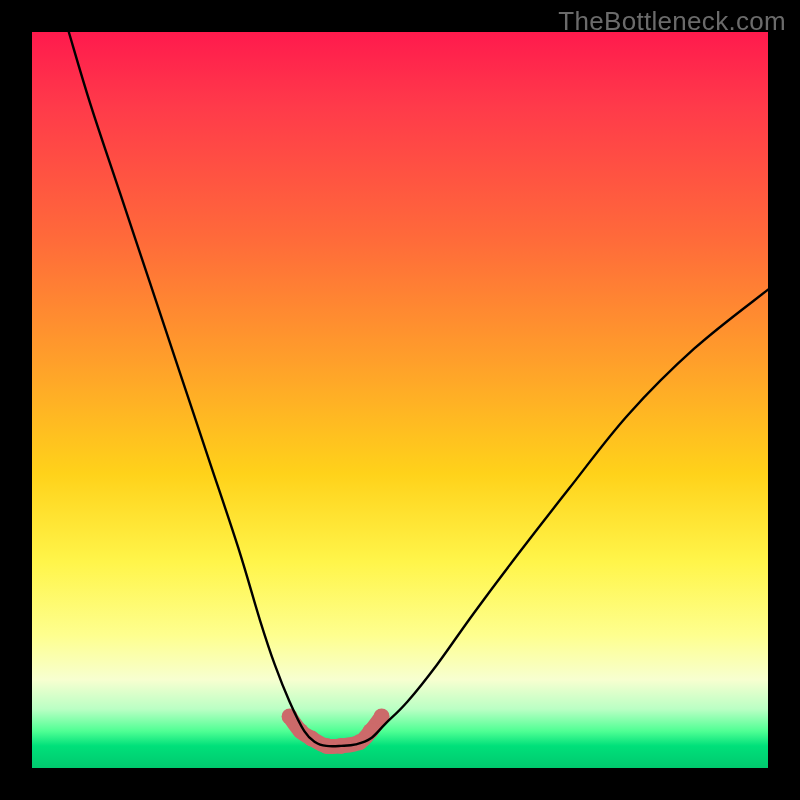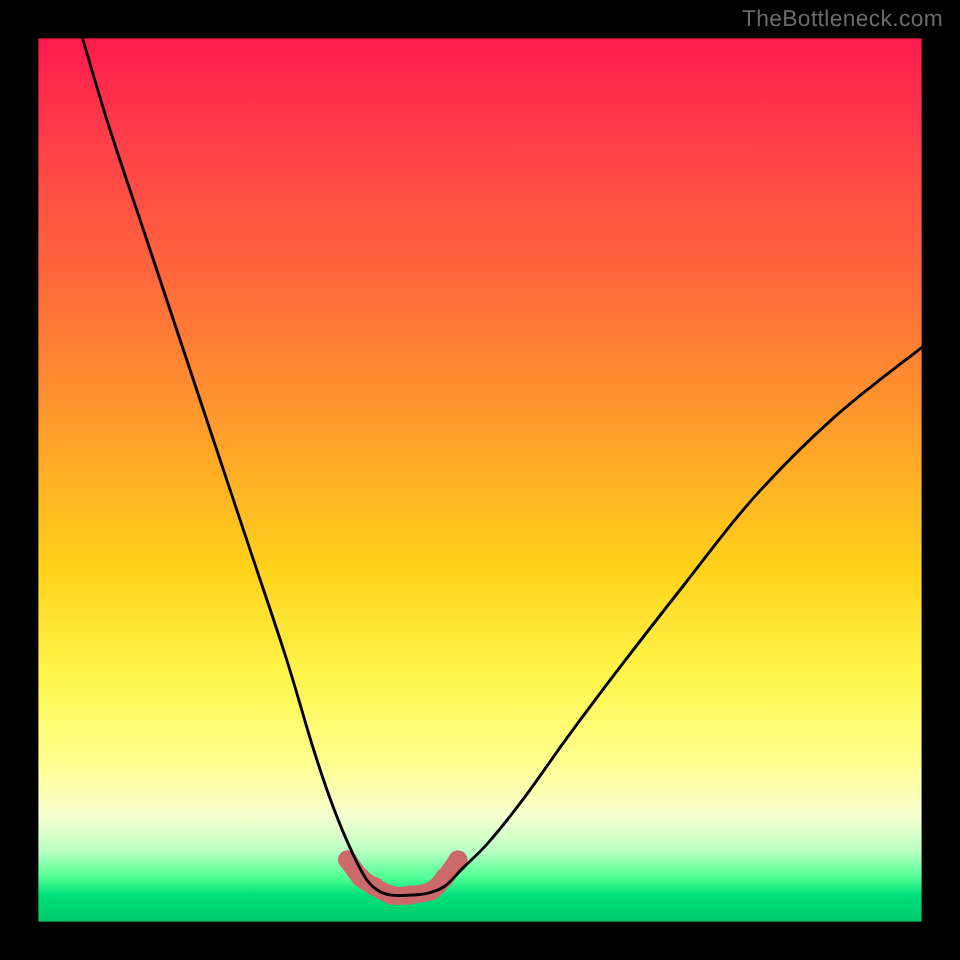--- a/index.html
+++ b/index.html
@@ -40,21 +40,21 @@
       #4fff94 95%,
       #00e07a 97%,
       #00c96e 100%
     );
   }
   .watermark {
     position: absolute;
     top: 6px;
     right: 14px;
     color: #6b6b6b;
-    font-size: 19px;
+    font-size: 26px;
     font-weight: 500;
     letter-spacing: 0.3px;
   }
   svg.curve {
     position: absolute;
     left: 0;
     top: 0;
     width: 736px;
     height: 736px;
     overflow: visible;

